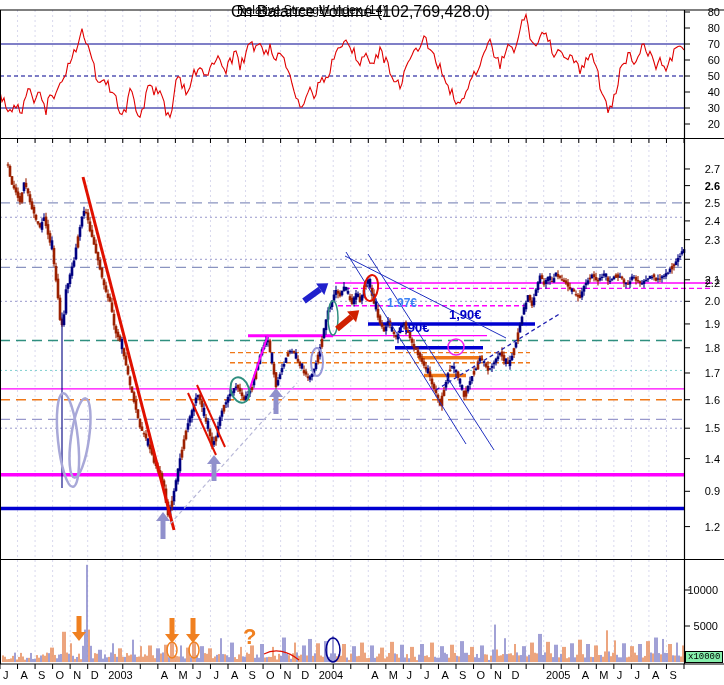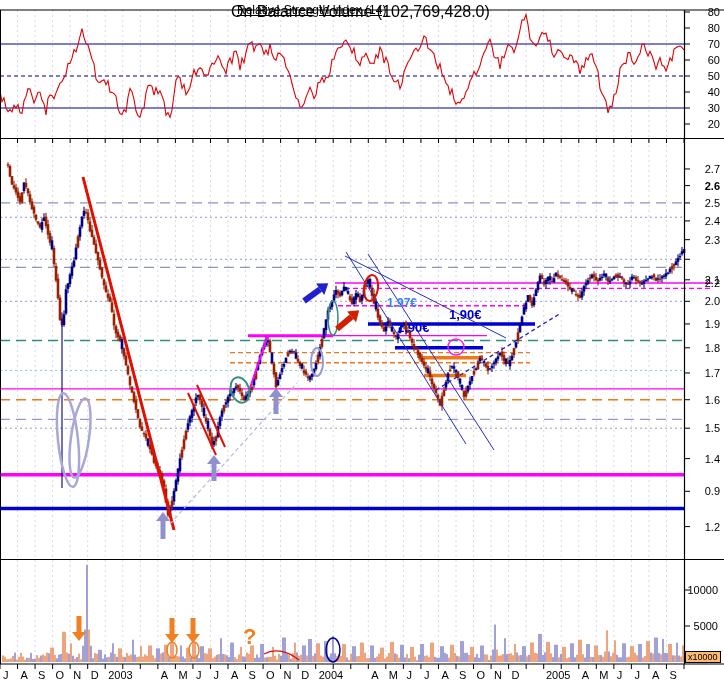--- a/index.html
+++ b/index.html
@@ -7,21 +7,21 @@
          font-family:"Liberation Sans",sans-serif;}
   .chart svg{position:absolute;left:0;top:0;}
   .t{position:absolute;white-space:nowrap;color:#000;}
   .overlap{left:231px;top:3px;font-size:16px;}
   .overlap2{left:237px;top:3px;font-size:12px;text-decoration:underline;}
   .price-title{left:186px;top:142px;font-size:12px;}
   .magenta197{left:387px;top:296px;color:#3b82f6;font-size:12px;font-weight:bold;}
   .blue190a{left:449px;top:307px;color:#0000c8;font-size:13px;font-weight:bold;}
   .blue190b{left:397px;top:320px;color:#0000c8;font-size:13px;font-weight:bold;}
   .qmark{left:243px;top:624px;color:#f08020;font-size:22px;font-weight:bold;}
-  .volx{left:685px;top:651px;font-size:9px;border:1px solid #000;padding:0 2px;background:#fdba74;}
+  .volx{left:685px;top:651px;font-size:9px;border:1px solid #000;padding:0 2px;background:#86efac;font-family:Liberation Mono, monospace;}
   .axlab{position:absolute;font-size:11px;color:#000;width:32px;text-align:right;}
   .mlab{position:absolute;font-size:11px;color:#000;top:669px;}
 </style>
 </head>
 <body>
 
 <div class="chart">
   <svg id="cv" width="724" height="685">
       <g>
         <line x1="17.53846153846154" y1="10" x2="17.53846153846154" y2="664" stroke="#d8d8ee" stroke-width="1" stroke-dasharray="2,3"></line>

